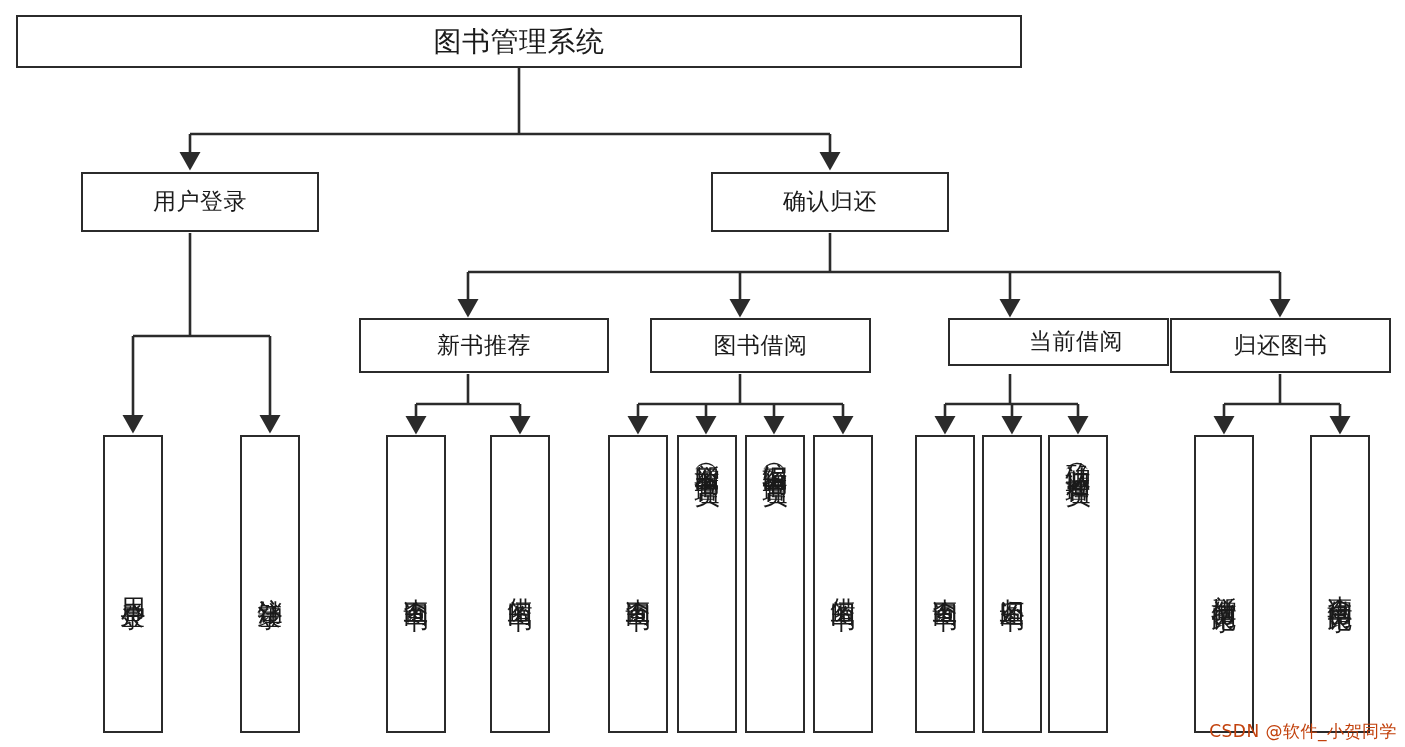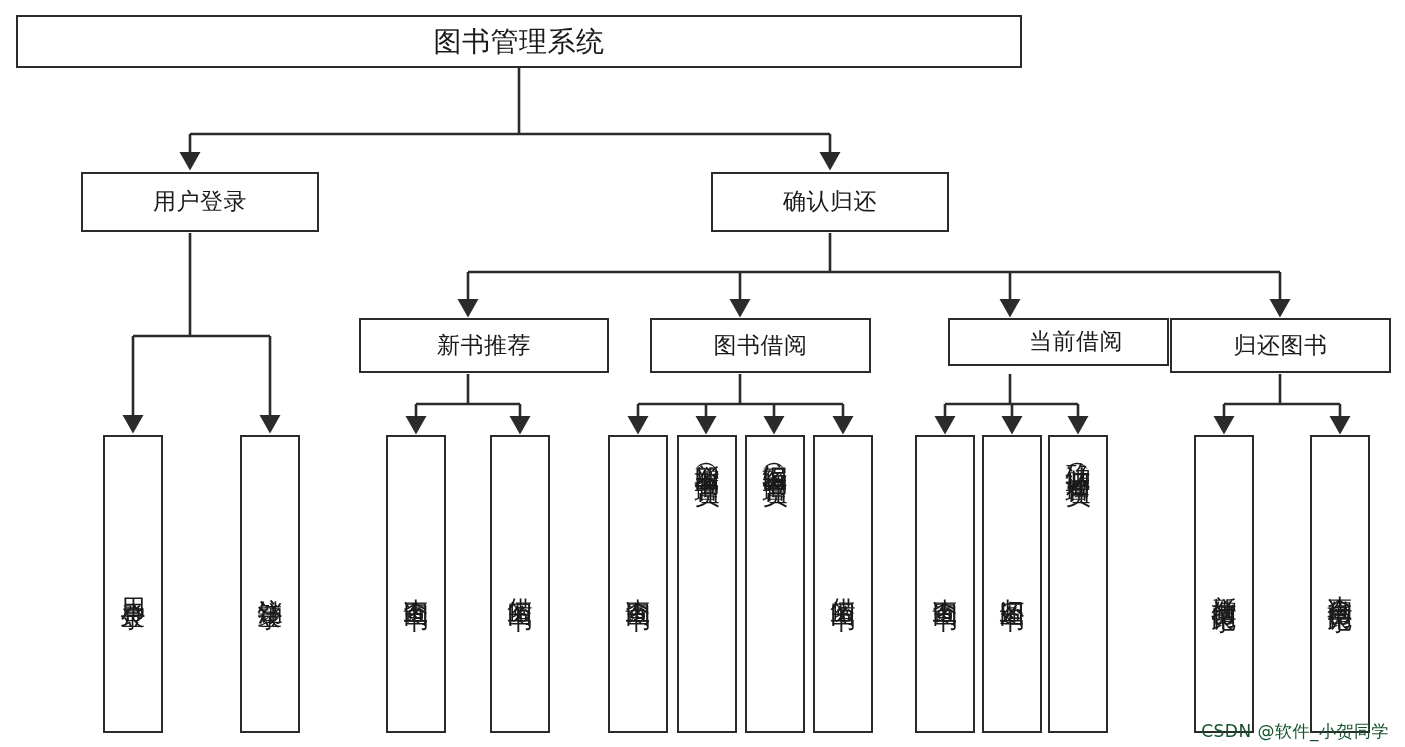--- a/index.html
+++ b/index.html
@@ -63,24 +63,24 @@
   }
   .node.vert .node-label {
     writing-mode: vertical-rl;
     text-orientation: upright;
     font-size: 25px;
     line-height: 1.0;
     letter-spacing: 3px;
   }
   #watermark {
     position: absolute;
-    right: 16px;
+    right: 8px;
     bottom: 4px;
     font-size: 17px;
-    color: #14532d;
+    color: #c2410c;
     letter-spacing: 0.5px;
     white-space: nowrap;
     user-select: none;
   }
 </style>
 </head>
 <body>
 
 <div id="diagram-root">
 

